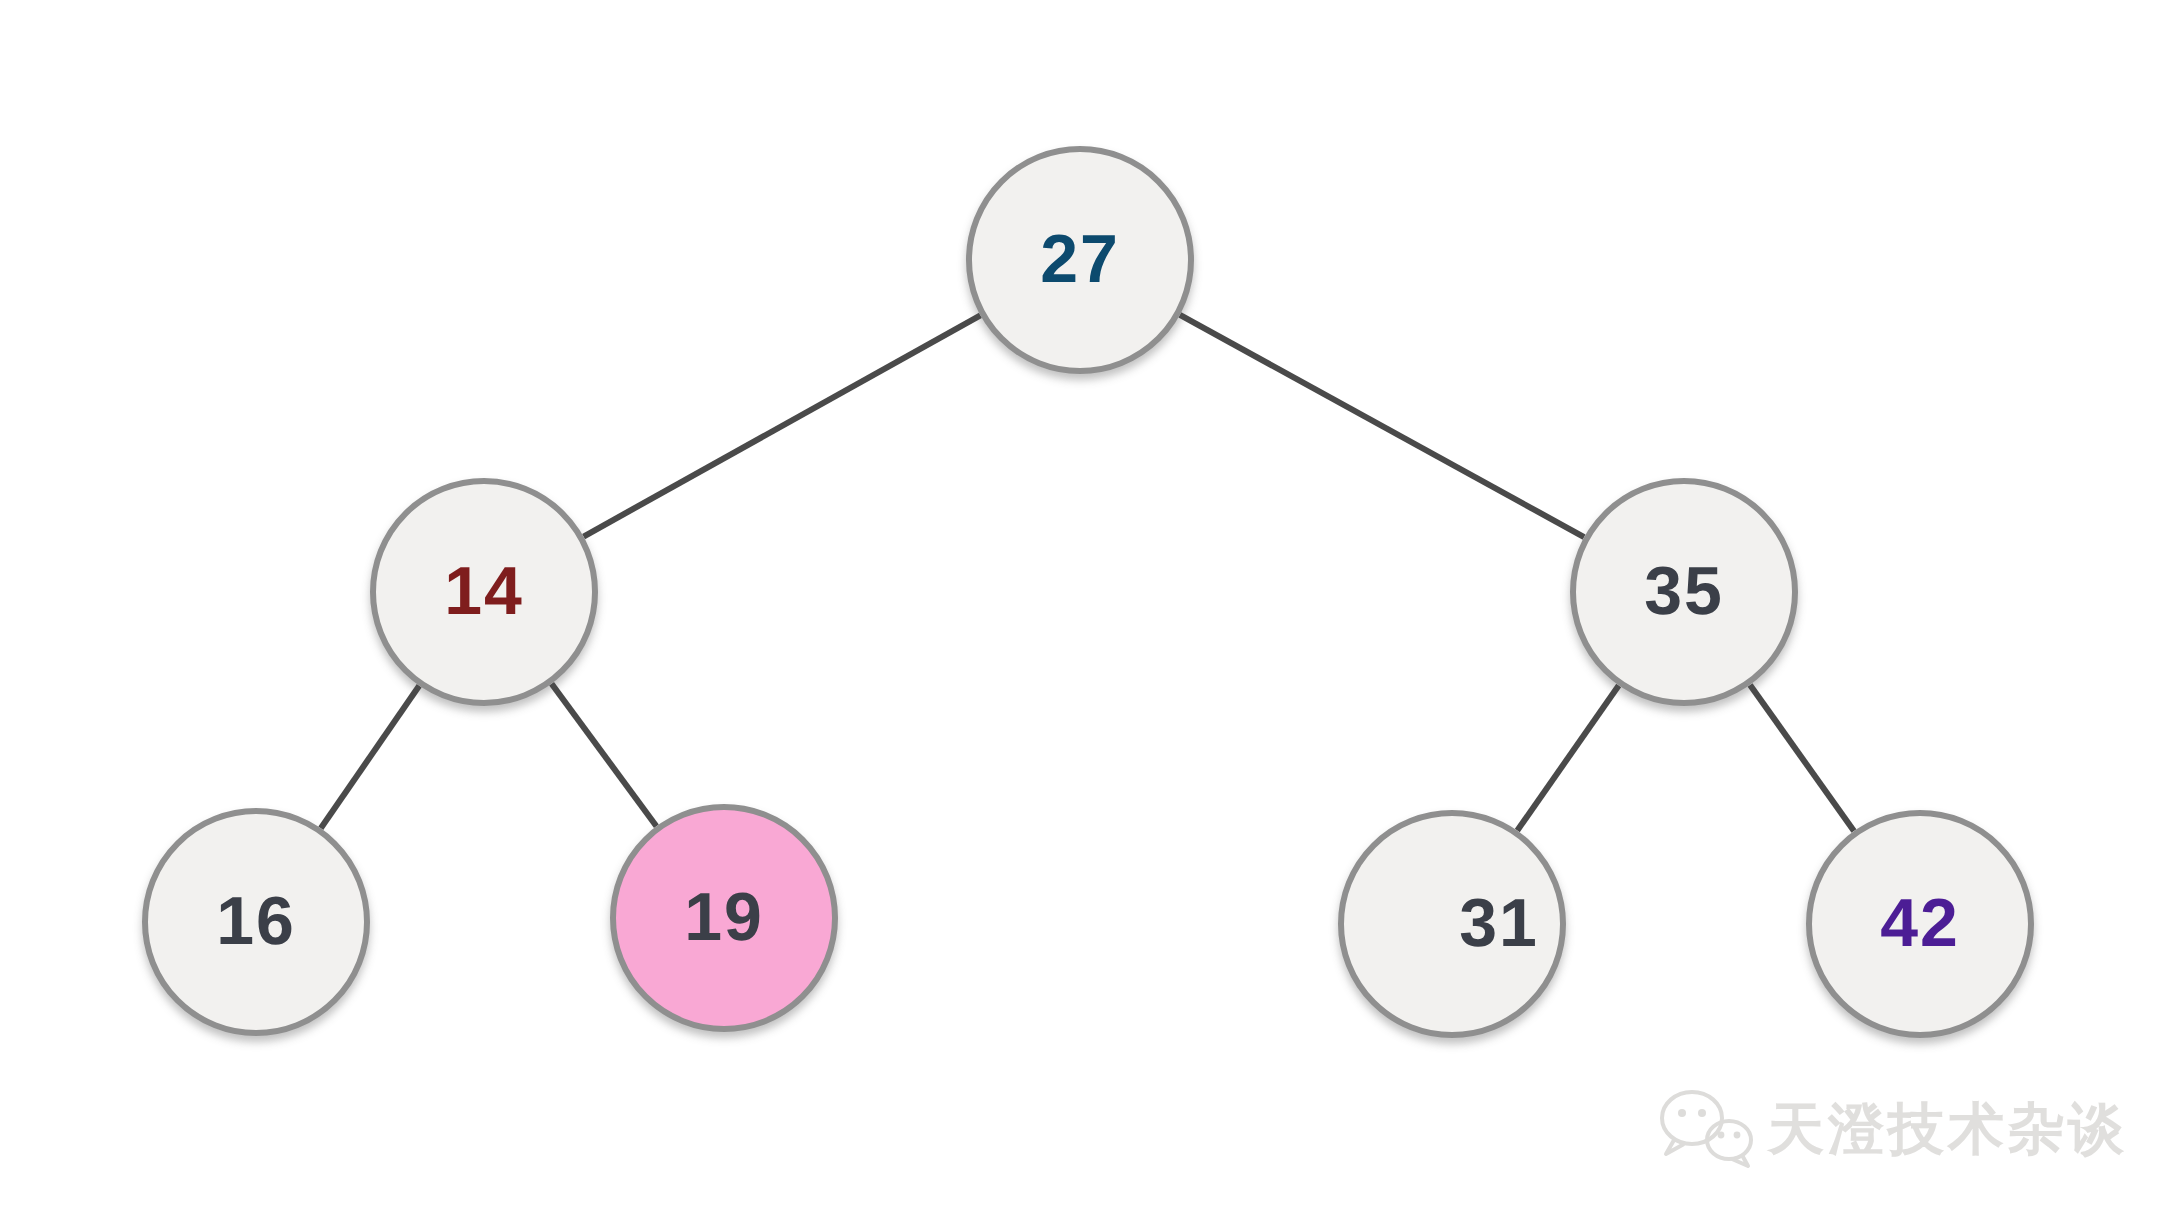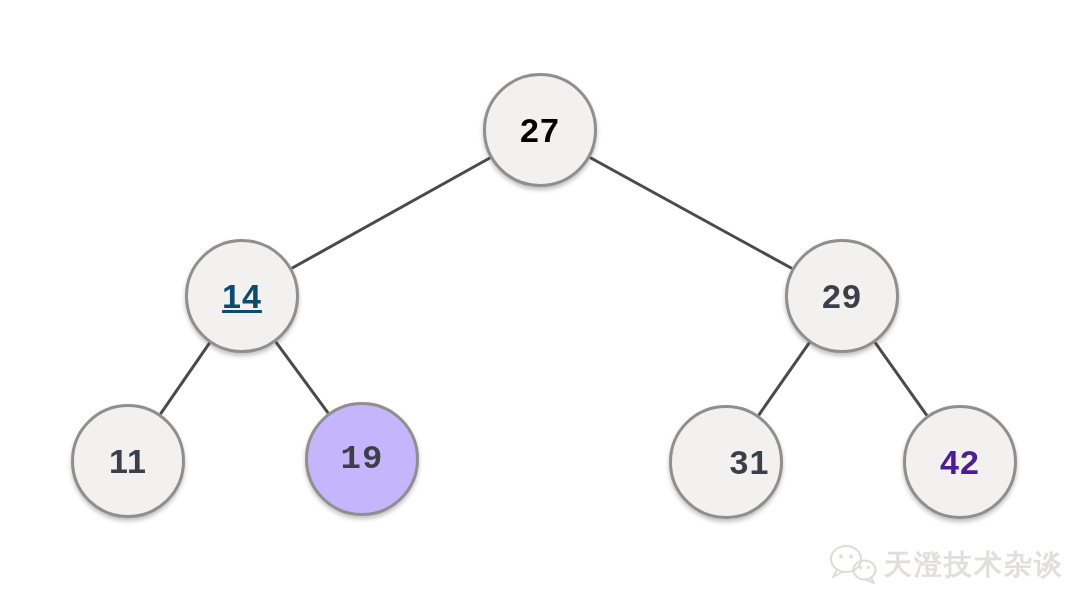--- a/index.html
+++ b/index.html
@@ -62,32 +62,32 @@
   <svg id="edge-layer" xmlns="http://www.w3.org/2000/svg">
       <line x1="490.2045956305026" y1="157.73837961522338" x2="291.7954043694974" y2="268.2616203847766" stroke="#4a4a4a" stroke-width="3"></line>
       <line x1="589.9512895096614" y1="157.45666906822447" x2="792.0487104903386" y2="268.54333093177553" stroke="#4a4a4a" stroke-width="3"></line>
       <line x1="209.59938341254508" y1="342.89562927131635" x2="160.40061658745492" y2="414.10437072868365" stroke="#4a4a4a" stroke-width="3"></line>
       <line x1="275.79313007281417" y1="341.9023350155726" x2="328.20686992718583" y2="413.0976649844274" stroke="#4a4a4a" stroke-width="3"></line>
       <line x1="809.3504371700114" y1="342.7226502567077" x2="758.6495628299886" y2="415.2773497432923" stroke="#4a4a4a" stroke-width="3"></line>
       <line x1="875.0245941490249" y1="342.4583273621876" x2="926.9754058509751" y2="415.5416726378124" stroke="#4a4a4a" stroke-width="3"></line>
     </svg>
   <div id="node-layer">
       <div class="node" style="left: 483px; top: 73px; width: 114px; height: 114px; background: rgb(242, 241, 239); border: 3px solid rgb(143, 143, 143);">
-        <span style="color: #000000;">27</span>
+        <span style="color: #0c4a6e;">27</span>
       </div>
       <div class="node" style="left: 185px; top: 239px; width: 114px; height: 114px; background: rgb(242, 241, 239); border: 3px solid rgb(143, 143, 143);">
-        <span style="color: #0c4a6e; text-decoration: underline;">14</span>
+        <span style="color: #7f1d1d;">14</span>
       </div>
       <div class="node" style="left: 785px; top: 239px; width: 114px; height: 114px; background: rgb(242, 241, 239); border: 3px solid rgb(143, 143, 143);">
-        <span style="color: rgb(59, 63, 72);">29</span>
+        <span style="color: rgb(59, 63, 72);">35</span>
       </div>
       <div class="node" style="left: 71px; top: 404px; width: 114px; height: 114px; background: rgb(242, 241, 239); border: 3px solid rgb(143, 143, 143);">
-        <span style="color: rgb(59, 63, 72);">11</span>
+        <span style="color: rgb(59, 63, 72);">16</span>
       </div>
-      <div class="node" style="left: 305px; top: 402px; width: 114px; height: 114px; background: #c4b5fd; border: 3px solid rgb(143, 143, 143); font-family: Liberation Mono, monospace;">
+      <div class="node" style="left: 305px; top: 402px; width: 114px; height: 114px; background: #f9a8d4; border: 3px solid rgb(143, 143, 143);">
         <span style="color: rgb(59, 63, 72);">19</span>
       </div>
       <div class="node" style="left: 669px; top: 405px; width: 114px; height: 114px; background: rgb(242, 241, 239); border: 3px solid rgb(143, 143, 143);">
         <span style="color: rgb(59, 63, 72); margin-left: 47px;">31</span>
       </div>
       <div class="node" style="left: 903px; top: 405px; width: 114px; height: 114px; background: rgb(242, 241, 239); border: 3px solid rgb(143, 143, 143);">
         <span style="color: #4c1d95;">42</span>
       </div>
     </div>
 

